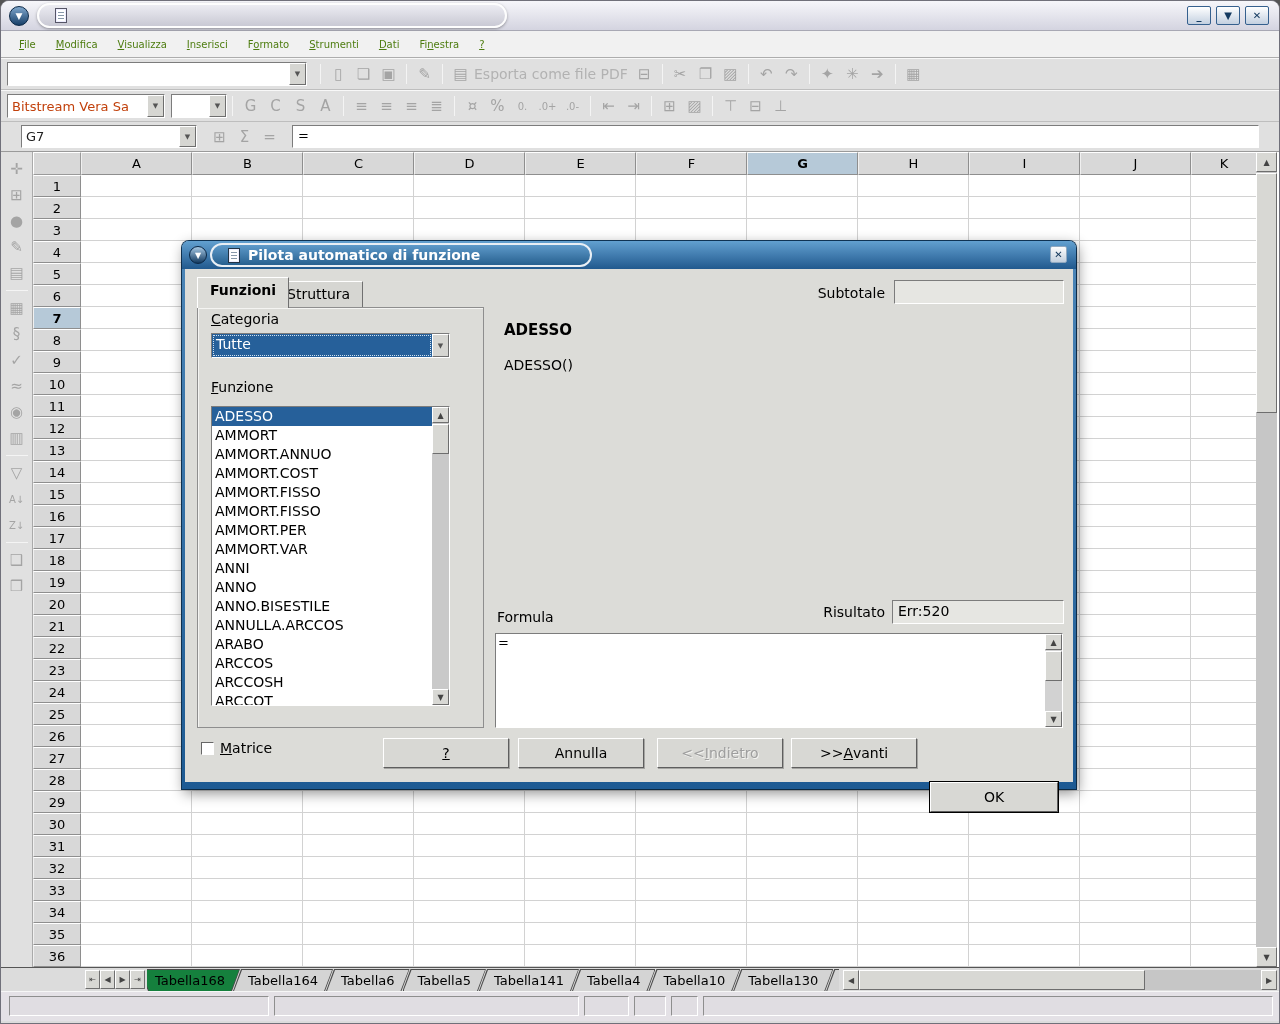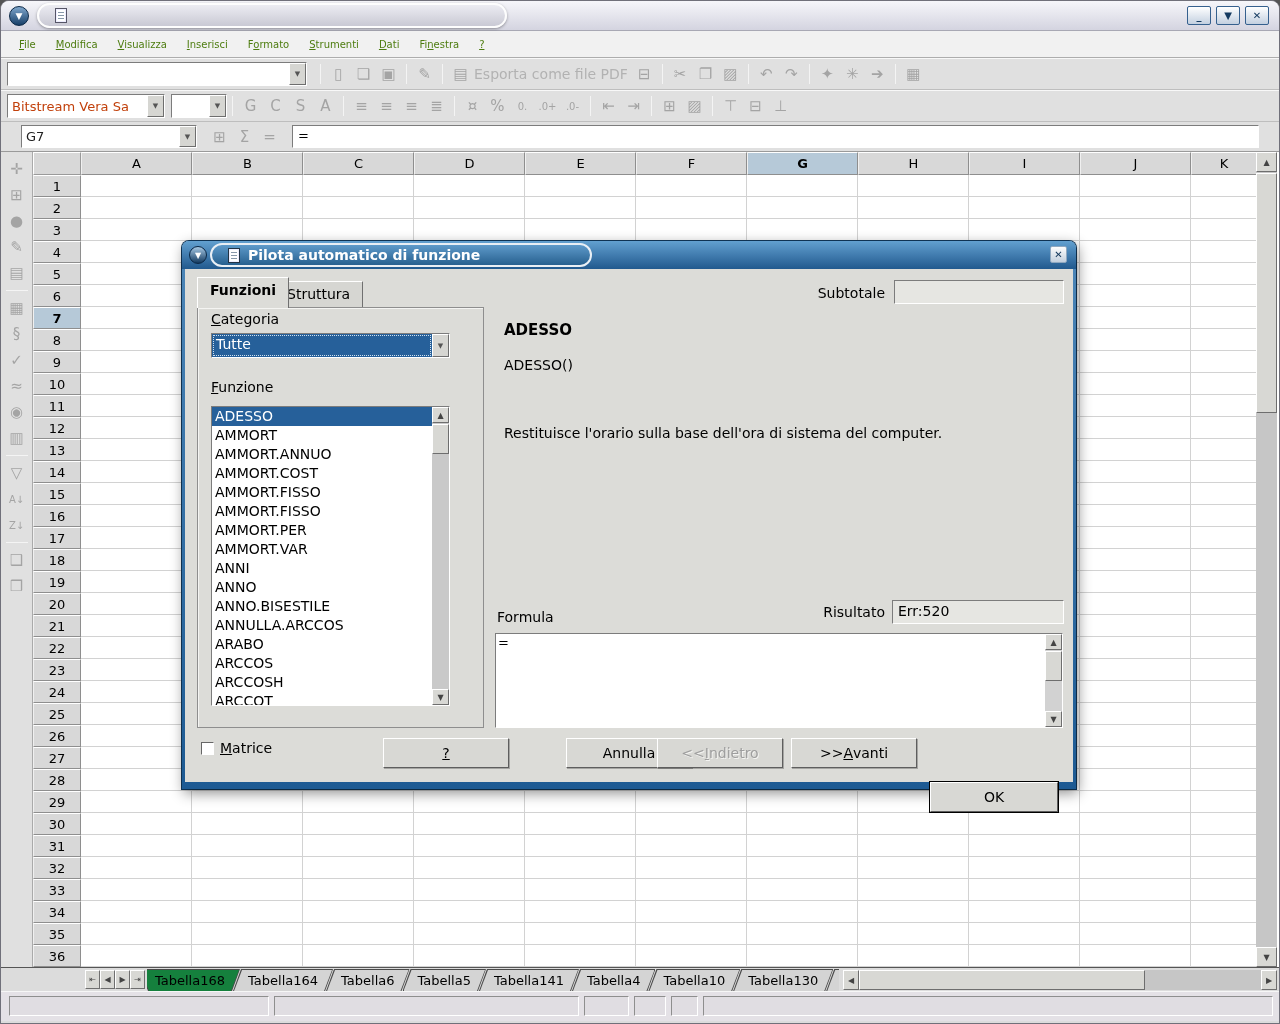--- a/index.html
+++ b/index.html
@@ -479,21 +479,20 @@
           <span class="sb-thumb"></span>
           <span class="sb-btn down">▼</span>
         </div>
       </div>
 
       <span class="dlg-label" style="left:604px; top:16px; width:96px; text-align:right;">Subtotale</span>
       <div class="field" style="left:709px; top:11px; width:170px; height:24px;"></div>
 
       <div id="fn-name">ADESSO</div>
       <div id="fn-sig">ADESSO()</div>
-      <div id="fn-desc">Restituisce l'orario sulla base dell'ora di sistema del computer.</div>
 
       <span class="dlg-label" style="left:312px; top:340px;">Formula</span>
       <span class="dlg-label" style="left:620px; top:335px; width:80px; text-align:right;">Risultato</span>
       <div class="field" style="left:707px; top:331px; width:172px; height:24px;">Err:520</div>
 
       <div id="formula-box">
         <div id="formula-text">=</div>
         <div class="list-scroll">
           <span class="sb-btn up">▲</span>
           <span class="sb-thumb"></span>
@@ -503,21 +502,21 @@
 
       <div id="matrice-row">
         <span id="matrice-box"></span>
         <span id="matrice-label"><u>M</u>atrice</span>
       </div>
 
       <div id="dlg-buttons">
           <div class="dlg-btn" style="left: 198px; width: 126px;">
             <u>?</u>
           </div>
-          <div class="dlg-btn" style="left: 333px; width: 126px; margin-left: 48px;">Annulla</div>
+          <div class="dlg-btn" style="left: 333px; width: 126px;">Annulla</div>
           <div class="dlg-btn disabled" style="left: 472px; width: 126px;">&lt;&lt; <u>I</u>ndietro</div>
           <div class="dlg-btn" style="left: 606px; width: 126px;">&gt;&gt; <u>A</u>vanti</div>
           <div class="dlg-btn default" style="left: 745px; width: 128px; margin-top: 44px;">OK</div>
         </div>
     </div>
   </div>
 
 </div>
 
 </body></html>

